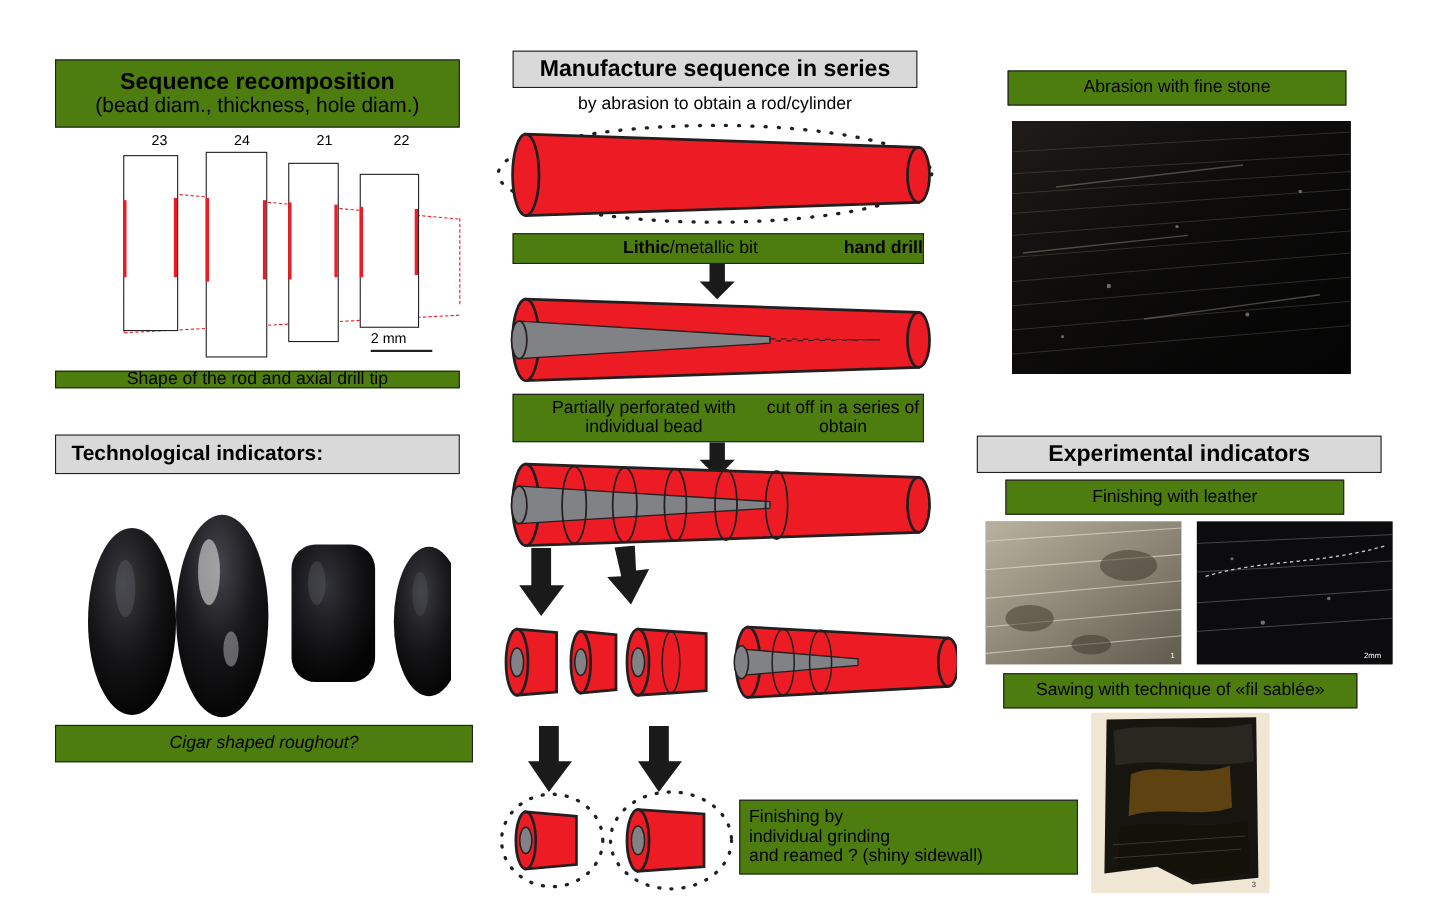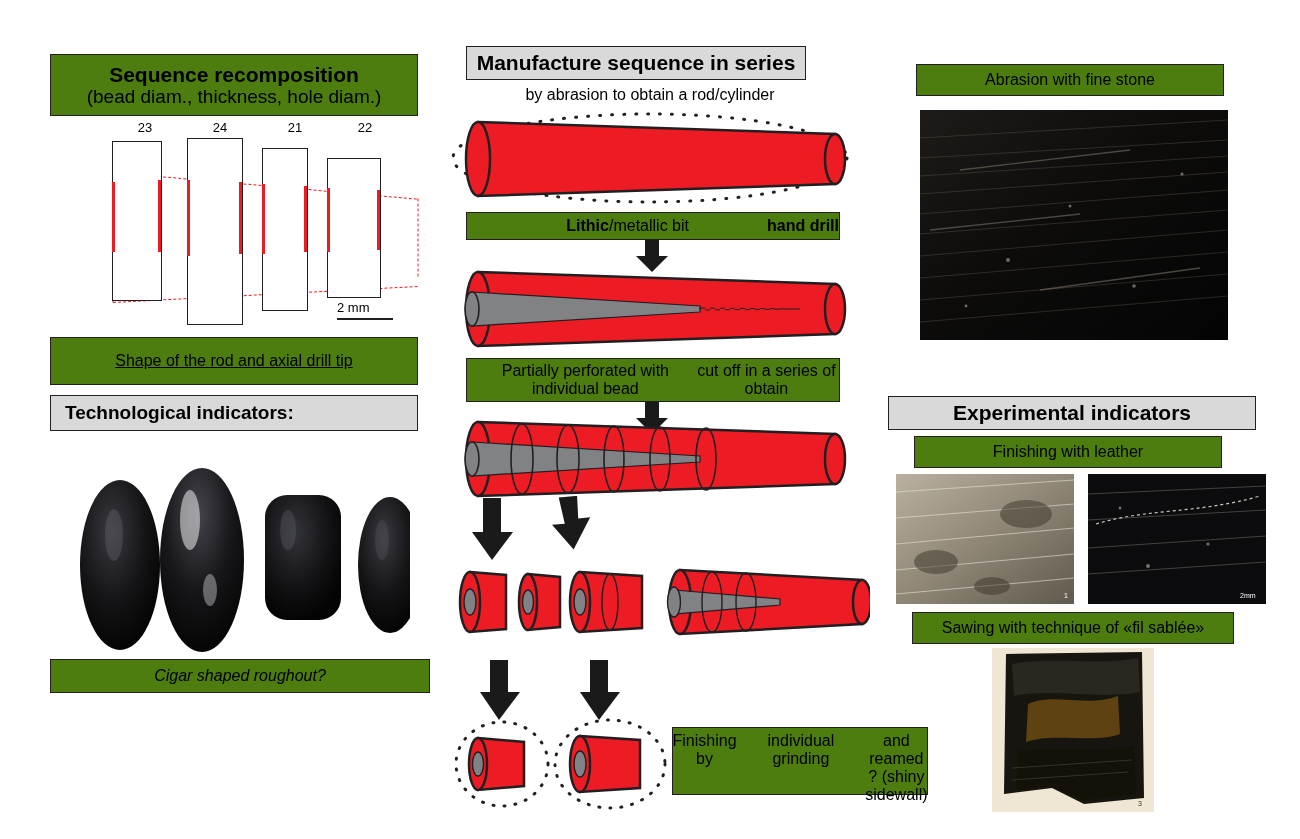--- a/index.html
+++ b/index.html
@@ -33,37 +33,37 @@
   }
   .title-md{font-size:19px;font-weight:bold;}
   .txt{font-size:16px;}
   .ital{font-style:italic;}
 
   
   #seq-recomp-box{left:50px;top:54px;width:368px;height:62px;flex-direction:column;}
   #seq-recomp-box .l1{font-size:21px;font-weight:bold;line-height:1.1;}
   #seq-recomp-box .l2{font-size:19px;line-height:1.15;}
 
-  #rod-shape-box{left:50px;top:337px;width:368px;height:48px;text-decoration:underline;}
+  #rod-shape-box{left:50px;top:337px;width:368px;height:16px;}
   #tech-ind-box{left:50px;top:395px;width:368px;height:36px;justify-content:flex-start;padding-left:14px;}
   #cigar-box{left:50px;top:659px;width:380px;height:34px;}
 
   
   .bead-num{font-size:13px;position:absolute;text-align:center;width:40px;}
   .bead-rect{position:absolute;border:1.2px solid #231f20;background:#fff;}
   .bead-red{position:absolute;background:#ed1c24;width:2.5px;}
   .dashline{position:absolute;border-top:1px dashed #ed1c24;transform-origin:left center;}
   .scalebar{position:absolute;height:2px;background:#231f20;}
 
   
-  #manu-hdr{left:466px;top:46px;width:340px;height:34px;font-size:21px;}
+  #manu-hdr{left:466px;top:46px;width:368px;height:34px;font-size:21px;}
   #abrasion-sub{left:466px;top:84px;width:368px;height:22px;font-size:16px;display:flex;align-items:center;justify-content:center;}
   #lithic-box{left:466px;top:212px;width:374px;height:28px;justify-content:flex-end;padding-left:10px;}
   #partial-box{left:466px;top:358px;width:374px;height:44px;flex-direction:row;align-items:center;padding-left:10px;}
-  #finishing-box{left:672px;top:727px;width:256px;height:68px;flex-direction:row;align-items:flex-start;padding:4px 8px;gap:31px;}
+  #finishing-box{left:672px;top:727px;width:308px;height:68px;flex-direction:column;align-items:flex-start;padding:4px 8px;}
   .arrow-down{position:absolute;}
 
   
   #abrasion-hdr-box{left:916px;top:64px;width:308px;height:32px;}
   #photo-abrasion{left:920px;top:110px;width:308px;height:230px;background:#0b0b0b;overflow:hidden;}
   #exp-ind-hdr{left:888px;top:396px;width:368px;height:34px;font-size:21px;}
   #finish-leather-box{left:914px;top:436px;width:308px;height:32px;}
   #photo-leather-1{left:896px;top:474px;width:178px;height:130px;background:#8a8577;overflow:hidden;}
   #photo-leather-2{left:1088px;top:474px;width:178px;height:130px;background:#111;overflow:hidden;}
   #sawing-box{left:912px;top:612px;width:322px;height:32px;}

